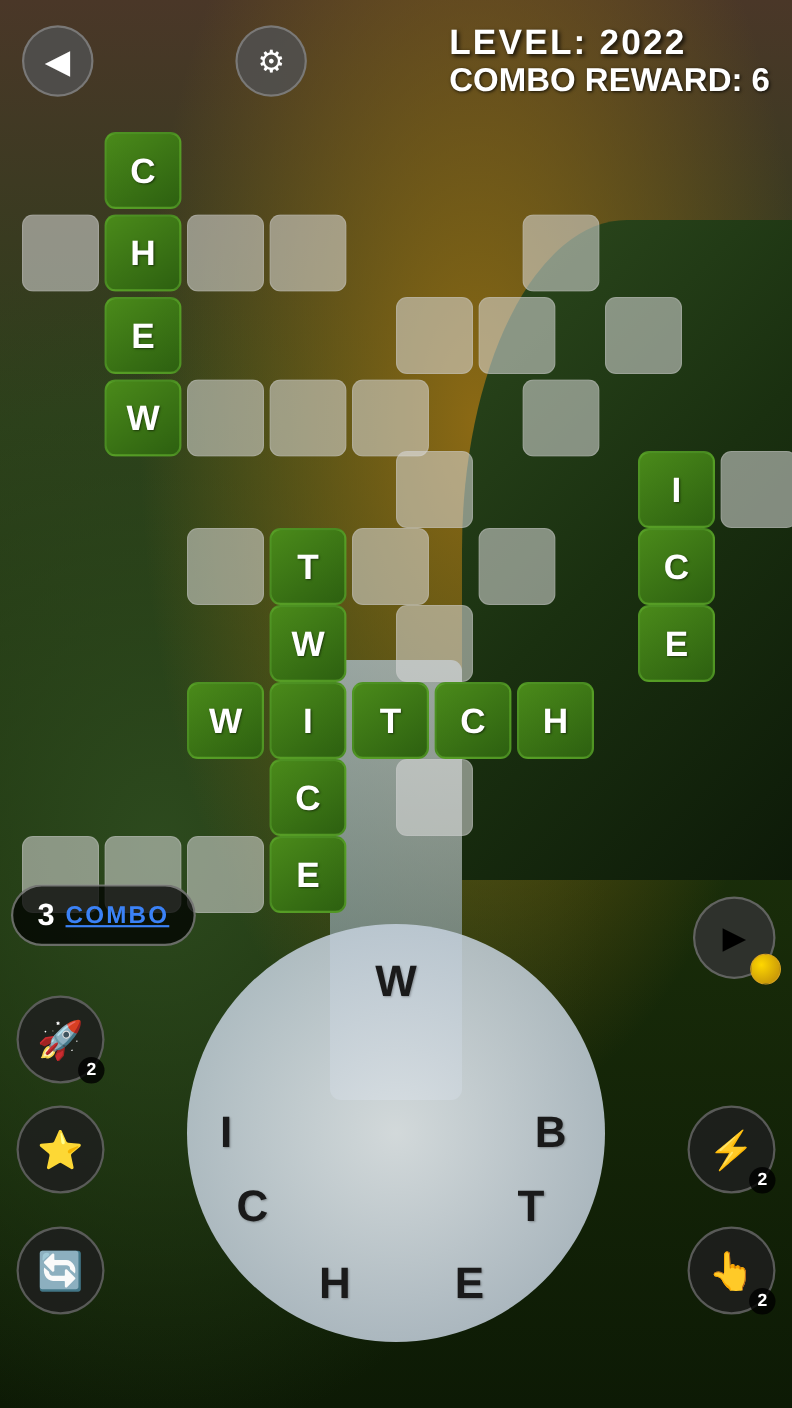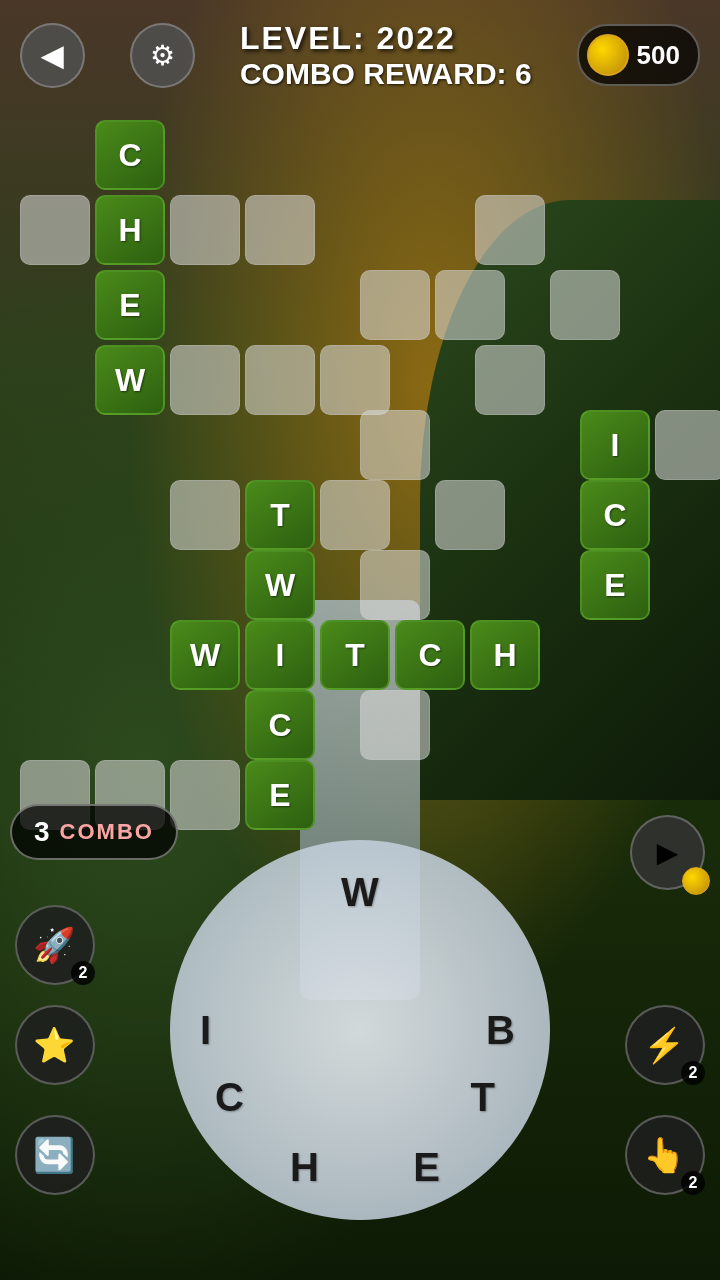--- a/index.html
+++ b/index.html
@@ -159,24 +159,25 @@
       z-index: 10;
     }
 
     #combo-number {
       color: white;
       font-size: 28px;
       font-weight: 900;
     }
 
     #combo-label {
-      color: #fca5a5;
+      color: #3b82f6;
       font-size: 22px;
       font-weight: 700;
       letter-spacing: 2px;
+      text-decoration: underline;
     }
 
     
     #video-reward-btn {
       position: absolute;
       bottom: 390px;
       right: 15px;
       width: 75px;
       height: 75px;
       z-index: 10;
@@ -293,24 +294,20 @@
   <div class="header-btn">
     <span class="back-arrow">◀</span>
   </div>
   <div class="header-btn">
     <span class="gear-icon-svg">⚙</span>
   </div>
   <div id="header-center">
     <div id="level-text">LEVEL: 2022</div>
     <div id="combo-reward-text">COMBO REWARD: 6</div>
   </div>
-  <div id="coin-display">
-    <div class="coin-icon"></div>
-    <span id="coin-amount">500</span>
-  </div>
 </div>
 
 <div id="game-grid">
 
   <div class="tile tile-filled" style="left:95px; top:10px;">C</div>
 
   <div class="tile tile-empty" style="left:20px; top:85px;"></div>
   <div class="tile tile-filled" style="left:95px; top:85px;">H</div>
   <div class="tile tile-empty" style="left:170px; top:85px;"></div>
   <div class="tile tile-empty" style="left:245px; top:85px;"></div>

